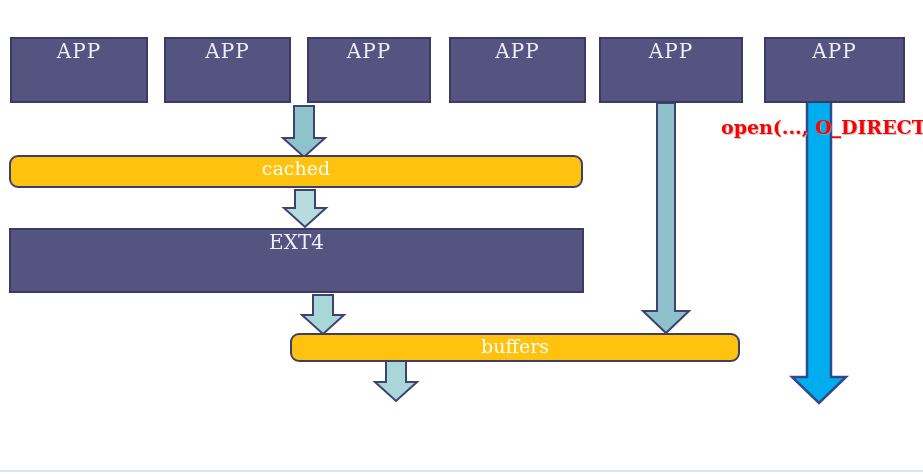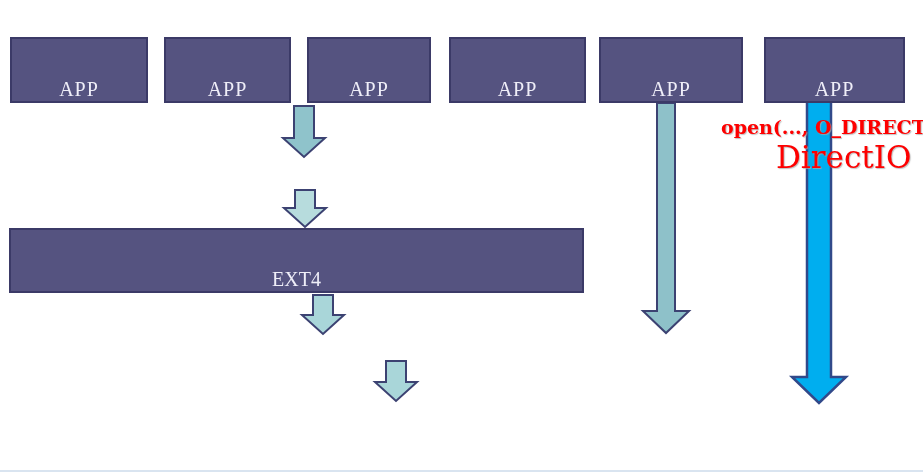--- a/index.html
+++ b/index.html
@@ -2,21 +2,21 @@
 <html style="--box_fill: #555380; --box_border: #3b3a67; --bar_yellow: #ffc20e; --bar_border: #403e63; --arrow_teal: #8fc3cb; --arrow_teal_light: #b7dcdd; --arrow_teal_mid: #a9d6d9; --arrow_long_teal: #8ec1c9; --arrow_blue: #00aeef; --arrow_outline: #3c4272; --arrow_blue_outline: #31498a; --annotation_red: #fe0000; --label_text: #efeef8; --watermark_text: #c3c3cf;"><head>
 <meta charset="utf-8">
 <style>
   html,body{margin:0;padding:0;background:#ffffff;}
   .stage{
     position:relative;width:923px;height:474px;overflow:hidden;
     font-family:"DejaVu Serif","Liberation Serif",serif;
   }
   
   .arrow-layer{position:absolute;left:0;top:0;z-index:1;}
-  .node{position:absolute;z-index:2;box-sizing:border-box;display:flex;align-items:flex-end;justify-content:center;font-family:Liberation Serif, serif;}
+  .node{position:absolute;z-index:2;box-sizing:border-box;display:flex;align-items:flex-start;justify-content:center;}
   .annot{position:absolute;z-index:3;white-space:nowrap;}
 
   
   .appbox,.darkbar{
     background:var(--box_fill);
     border:2px solid var(--box_border);
     color:var(--label_text);
   }
   .appbox{top:37px;height:66px;font-size:20px;letter-spacing:1px;}
   .app1{left:10px;width:138px;}
@@ -91,24 +91,29 @@
   <div class="node appbox app4">
     <span>APP</span>
   </div>
   <div class="node appbox app5">
     <span>APP</span>
   </div>
   <div class="node appbox app6">
     <span>APP</span>
   </div>
 
+  <div class="node yellowbar cached">
+    <span>cached</span>
+  </div>
 
   <div class="node darkbar ext4">
     <span>EXT4</span>
   </div>
 
+  <div class="node yellowbar buffers">
+    <span>buffers</span>
+  </div>
 
 
   <div class="annot red open-odirect">open(..., O_DIRECT)</div>
-  <div class="annot red directio">DirectIO</div>
 
 
 </div>
 
 </body></html>

